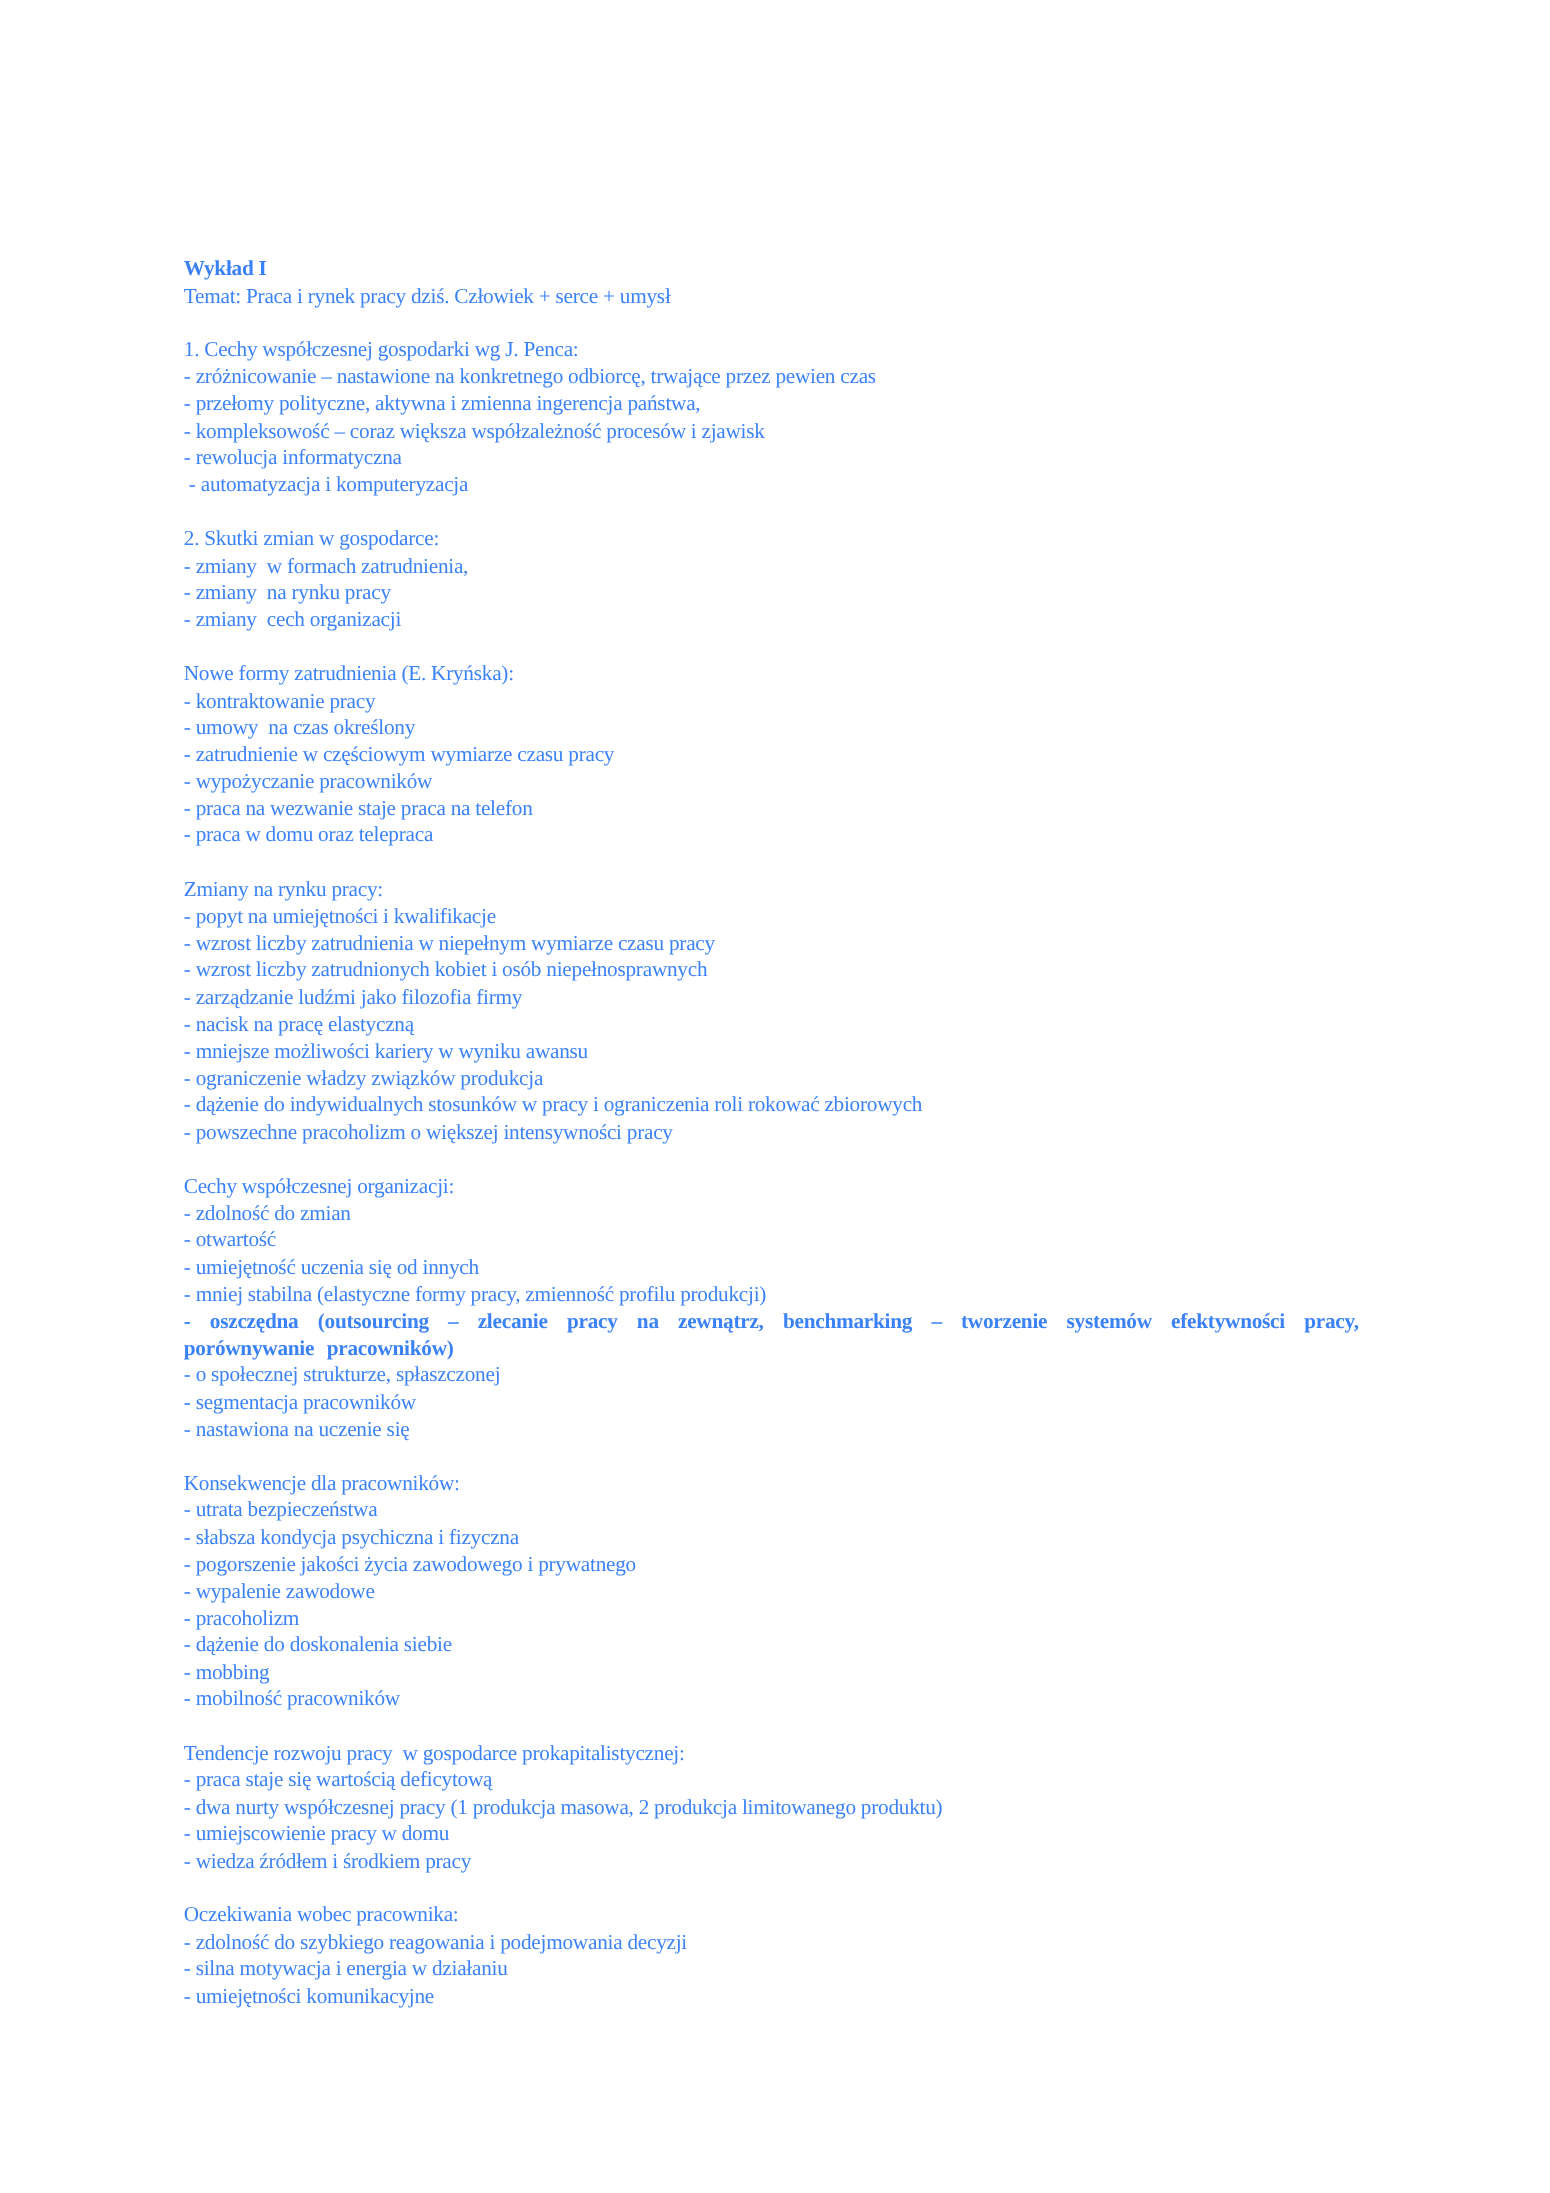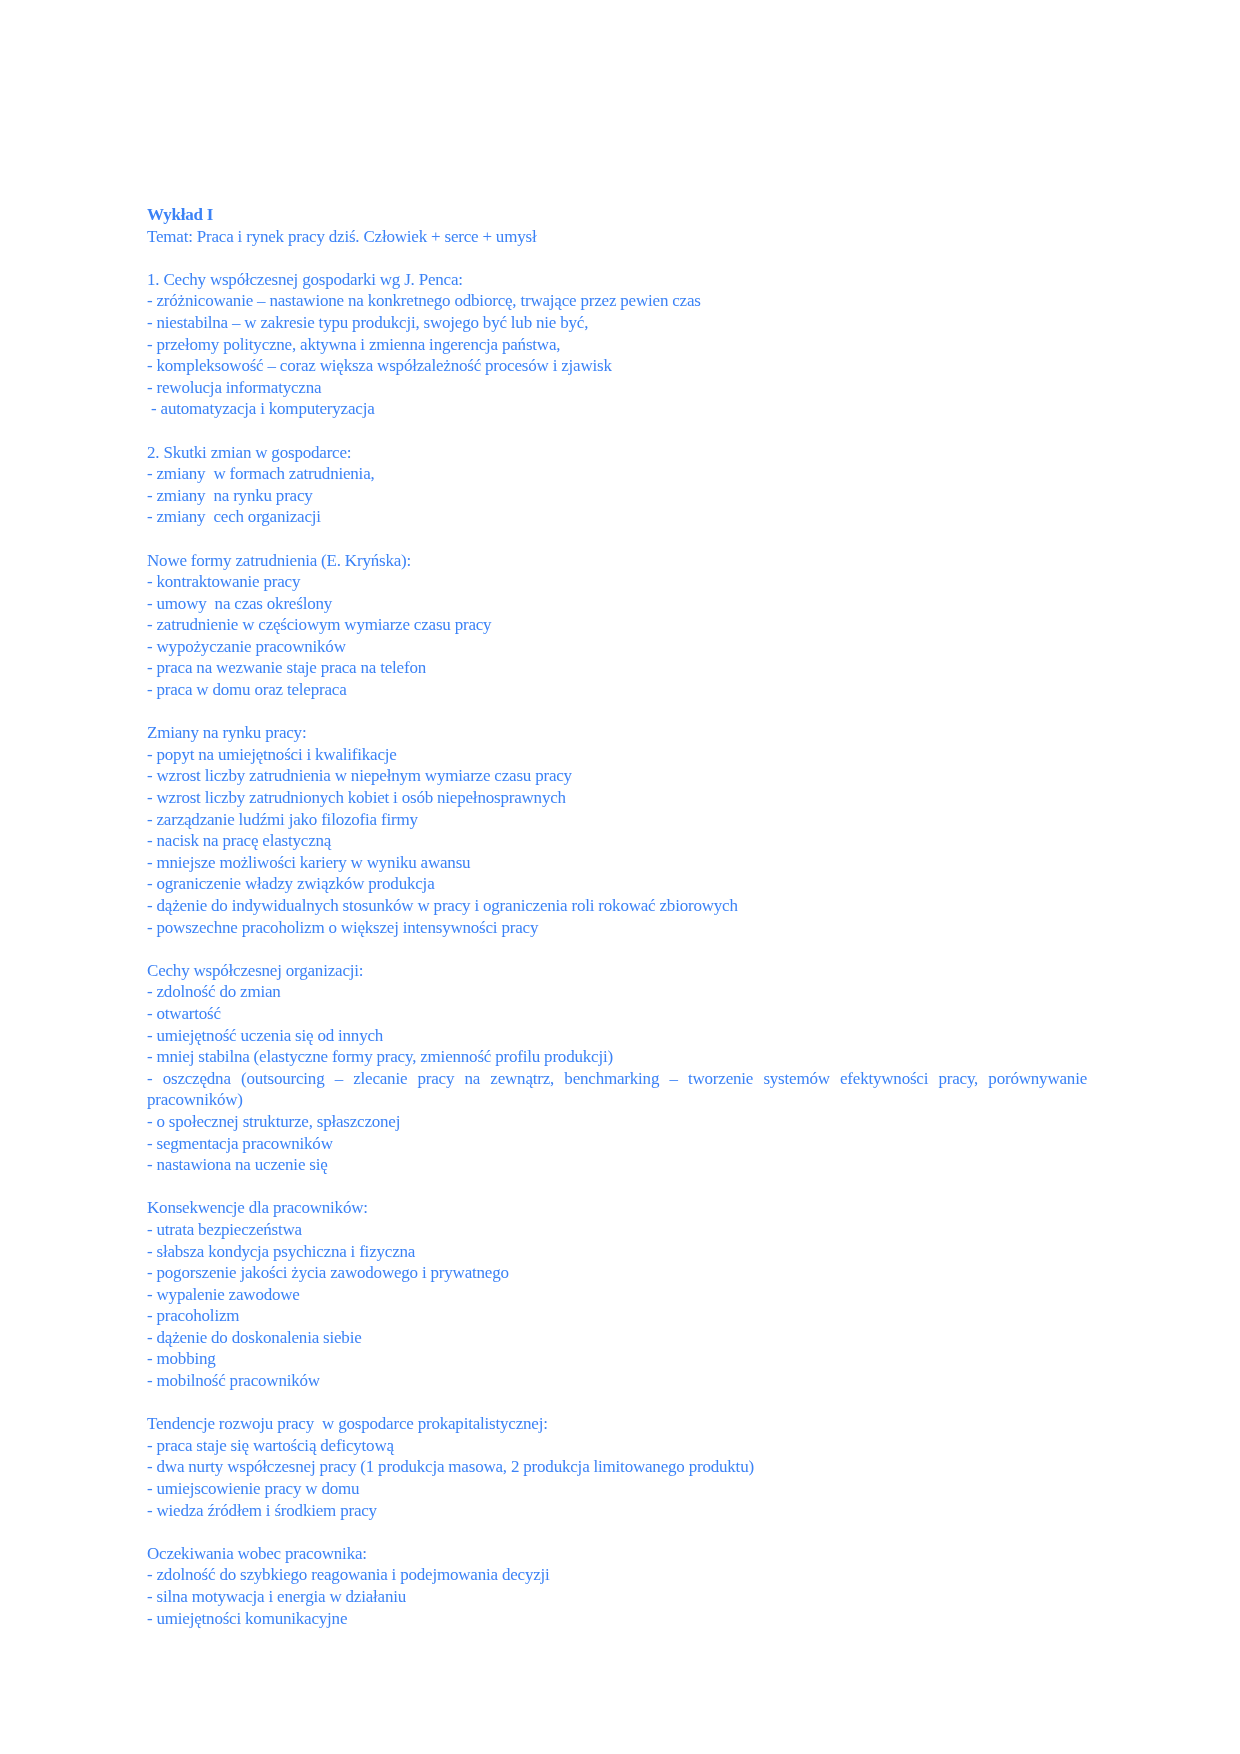--- a/index.html
+++ b/index.html
@@ -26,21 +26,20 @@
 <body>
 
 <div class="page">
   <div class="line title">Wykład I</div>
   <div class="line">Temat: Praca i rynek pracy dziś. Człowiek + serce + umysł</div>
   <div class="gap"></div>
 
   <div class="section">
     <div class="line">1. Cechy współczesnej gospodarki wg J. Penca:</div>
     <div class="line">- zróżnicowanie – nastawione na konkretnego odbiorcę, trwające przez pewien czas</div>
-    <div class="line">- niestabilna – w zakresie typu produkcji, swojego być lub nie być,</div>
     <div class="line">- przełomy polityczne, aktywna i zmienna ingerencja państwa,</div>
     <div class="line">- kompleksowość – coraz większa współzależność procesów i zjawisk</div>
     <div class="line">- rewolucja informatyczna</div>
     <div class="line"> - automatyzacja i komputeryzacja</div>
   </div>
   <div class="gap"></div>
 
   <div class="section">
     <div class="line">2. Skutki zmian w gospodarce:</div>
     <div class="line">- zmiany  w formach zatrudnienia,</div>
@@ -73,21 +72,21 @@
     <div class="line">- powszechne pracoholizm o większej intensywności pracy</div>
   </div>
   <div class="gap"></div>
 
   <div class="section">
     <div class="line">Cechy współczesnej organizacji:</div>
     <div class="line">- zdolność do zmian</div>
     <div class="line">- otwartość</div>
     <div class="line">- umiejętność uczenia się od innych</div>
     <div class="line">- mniej stabilna (elastyczne formy pracy, zmienność profilu produkcji)</div>
-    <div class="line justify" style="white-space: normal; word-spacing: 6px;">-  oszczędna (outsourcing – zlecanie pracy na zewnątrz, benchmarking – tworzenie systemów efektywności pracy, porównywanie pracowników)</div>
+    <div class="line justify" style="white-space: normal; word-spacing: 6px; font-weight: bold;">-  oszczędna (outsourcing – zlecanie pracy na zewnątrz, benchmarking – tworzenie systemów efektywności pracy, porównywanie pracowników)</div>
     <div class="line">- o społecznej strukturze, spłaszczonej</div>
     <div class="line">- segmentacja pracowników</div>
     <div class="line">- nastawiona na uczenie się</div>
   </div>
   <div class="gap"></div>
 
   <div class="section">
     <div class="line">Konsekwencje dla pracowników:</div>
     <div class="line">- utrata bezpieczeństwa</div>
     <div class="line">- słabsza kondycja psychiczna i fizyczna</div>

